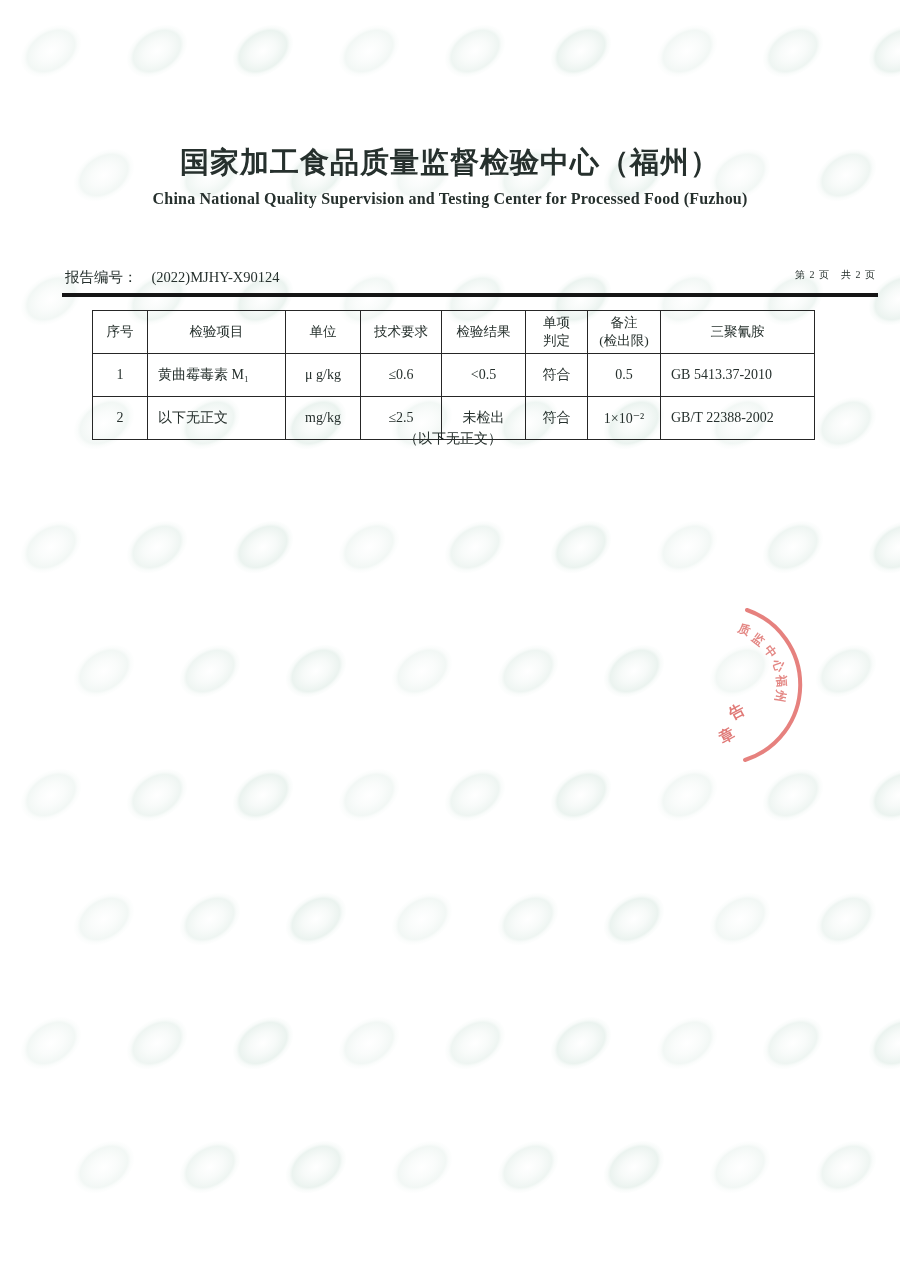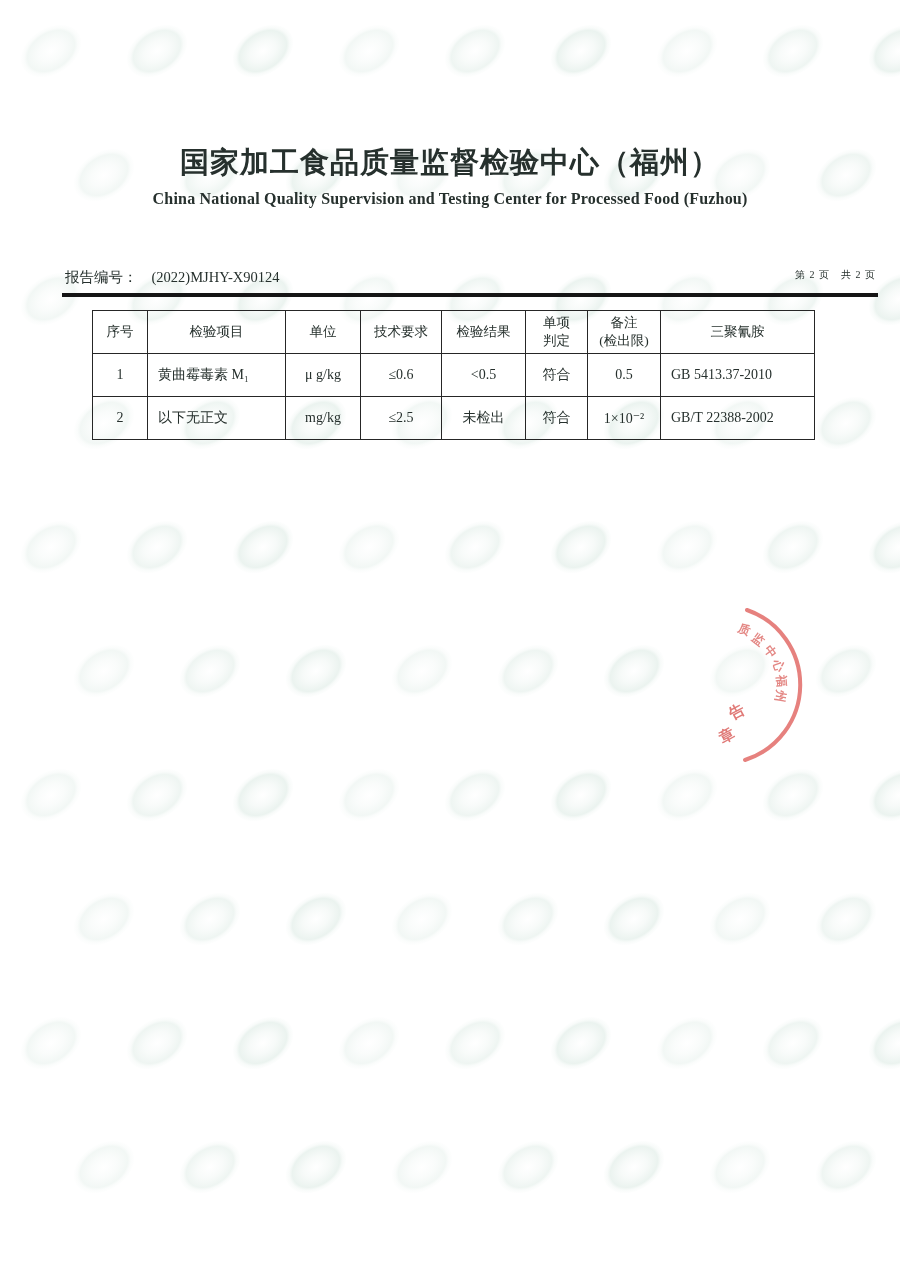--- a/index.html
+++ b/index.html
@@ -233,20 +233,21 @@
         <td>mg/kg</td>
         <td>≤2.5</td>
         <td>未检出</td>
         <td>符合</td>
         <td>1×10⁻²</td>
         <td class="al">GB/T 22388-2002</td>
       </tr>
     </tbody>
   </table>
 
+  <div class="footer-note">（以下无正文）</div>
 
   <div id="stamp">
     <svg width="200" height="200" viewBox="0 0 200 200">
       <path d="M 122 24 A 79 79 0 0 1 120 174" fill="none" stroke="#e0625e" stroke-width="4" stroke-linecap="round" opacity="0.8"></path>
     </svg>
     <span class="ring-char rc1">质</span>
     <span class="ring-char rc2">监</span>
     <span class="ring-char rc3">中</span>
     <span class="ring-char rc4">心</span>
     <span class="ring-char rc5">福</span>

